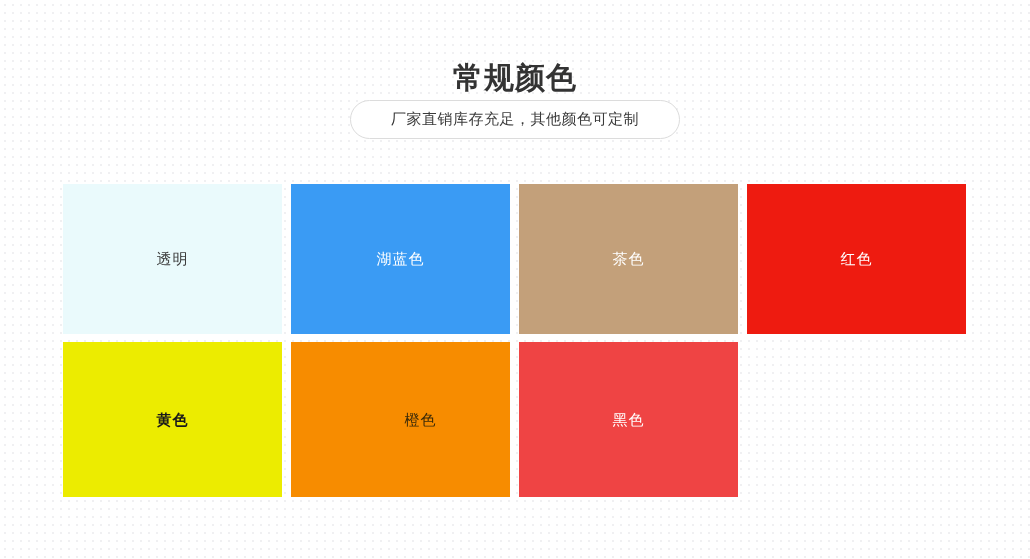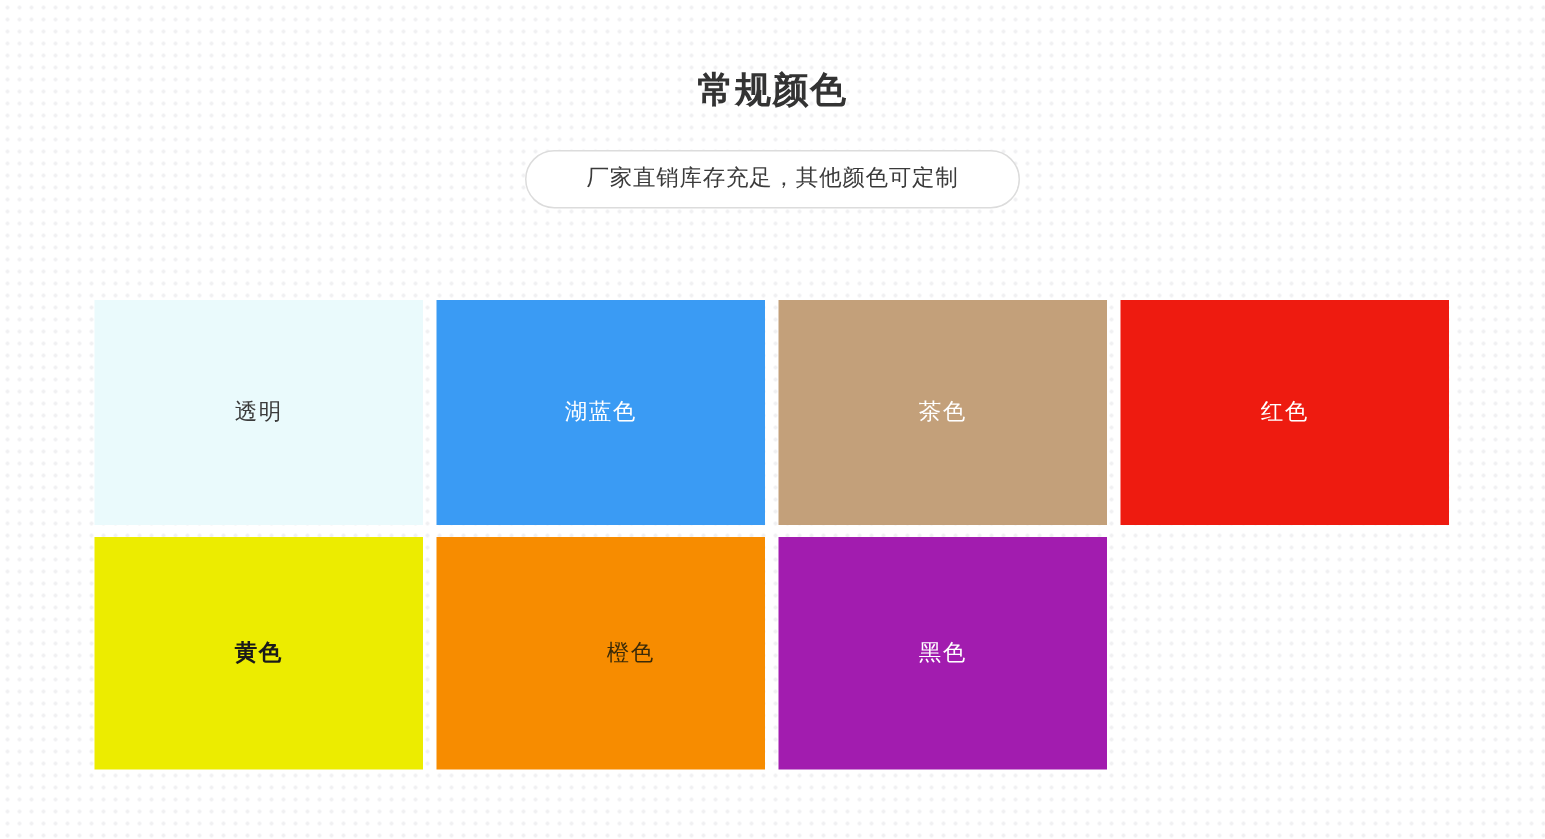--- a/index.html
+++ b/index.html
@@ -29,22 +29,22 @@
   
   .header {
     position: absolute;
     left: 0;
     top: 44px;
     width: 1030px;
     text-align: center;
   }
 
   .page-title {
-    margin: 0;
-    font-size: 24px;
+    margin: 17px;
+    font-size: 30px;
     line-height: 34px;
     font-weight: bold;
     color: #333333;
     letter-spacing: 1px;
   }
 
   .subtitle-wrap {
     position: absolute;
     left: 0;
     top: 100px;
@@ -64,21 +64,21 @@
     line-height: 18px;
     color: #3a3a3a;
     letter-spacing: 0.5px;
     white-space: nowrap;
   }
 
   
   .swatch-grid {
     position: absolute;
     left: 63px;
-    top: 200px;
+    top: 184px;
     width: 904px;
     display: grid;
     grid-template-columns: repeat(4, 219px);
     grid-auto-rows: 150px;
     column-gap: 9px;
     row-gap: 8px;
   }
 
   .swatch {
     position: relative;
@@ -135,19 +135,19 @@
 
     <div class="swatch tall" style="background-color: rgb(236, 236, 0);">
       <span class="swatch-label" style="color: rgb(26, 26, 26); font-weight: bold;">黄色</span>
     </div>
 
 
     <div class="swatch tall" style="background-color: rgb(247, 140, 0); padding-left: 40px;">
       <span class="swatch-label" style="color: rgb(58, 42, 8);">橙色</span>
     </div>
 
-    <div class="swatch tall" style="background-color: #a21caf;">
+    <div class="swatch tall" style="background-color: #ef4444;">
       <span class="swatch-label" style="color: rgb(255, 255, 255);">黑色</span>
     </div>
 
   </div>
 
 </div>
 
 </body></html>

